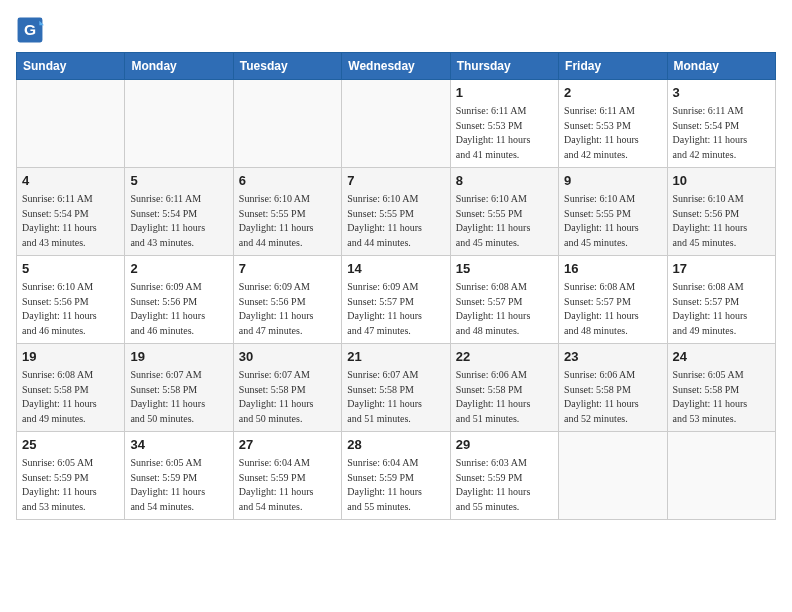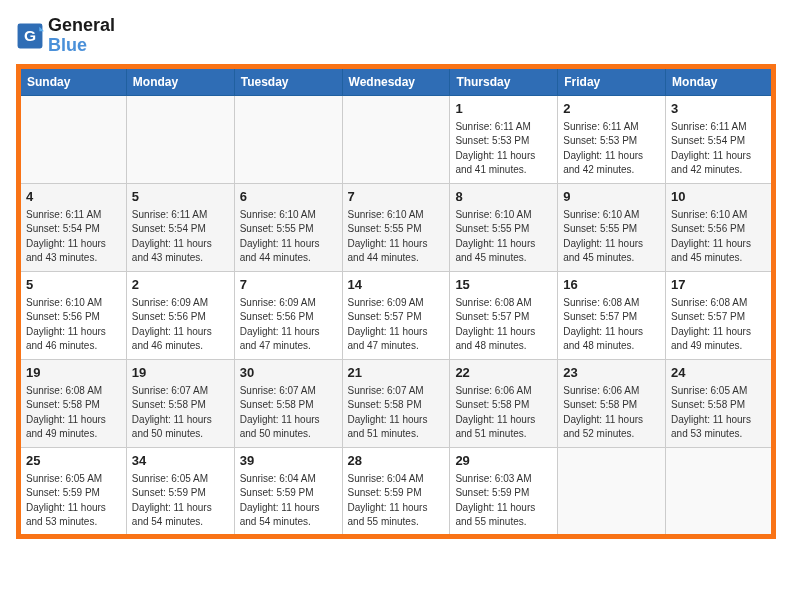--- a/index.html
+++ b/index.html
@@ -42,21 +42,21 @@
       line-height: 1.1;
     }
     .location {
       font-size: 15px;
       color: #333;
       margin-top: 2px;
     }
     .calendar {
       width: 100%;
       border-collapse: collapse;
-      border: 5px solid #f97316;
+      border: 1px solid #f97316;
       font-size: 10.5px;
     }
     .calendar thead th {
       background-color: #2f6db5;
       color: #fff;
       text-align: left;
       padding: 6px 6px;
       font-size: 12px;
       font-weight: bold;
       border: 1px solid #2060a0;
@@ -79,40 +79,36 @@
     .day-num {
       font-size: 13px;
       font-weight: bold;
       display: block;
       margin-bottom: 2px;
     }
     .day-info {
       font-size: 10px;
       color: #333;
       line-height: 1.45;
+      font-family: Liberation Serif, serif;
     }
     .empty-cell {
       background-color: #f9f9f9 !important;
     }
   </style>
 </head>
 <body>
 
 <div class="header">
   <div class="logo">
     <svg class="logo-icon" viewBox="0 0 36 36">
       <rect x="2" y="2" width="32" height="32" rx="3" fill="#2f6db5"></rect>
       <text x="18" y="24" text-anchor="middle" font-size="20" font-weight="bold" fill="white" font-family="Arial">G</text>
       <polygon points="30,6 36,12 30,12" fill="#5aaff0"></polygon>
     </svg>
-    <div>
-      <div class="logo-text">
-        General<br><span>Blue</span>
-      </div>
-    </div>
   </div>
   <div class="title-block">
     <div class="month-year"></div>
     <div class="location"></div>
   </div>
 </div>
 
 <table class="calendar">
   <thead>
     <tr>
@@ -237,21 +233,21 @@
       <tr>
         <td>
           <span class="day-num">25</span>
           <div class="day-info">Sunrise: 6:05 AM<br>Sunset: 5:59 PM<br>Daylight: 11 hours<br>and 53 minutes.</div>
         </td>
         <td>
           <span class="day-num">34</span>
           <div class="day-info">Sunrise: 6:05 AM<br>Sunset: 5:59 PM<br>Daylight: 11 hours<br>and 54 minutes.</div>
         </td>
         <td>
-          <span class="day-num">39</span>
+          <span class="day-num">27</span>
           <div class="day-info">Sunrise: 6:04 AM<br>Sunset: 5:59 PM<br>Daylight: 11 hours<br>and 54 minutes.</div>
         </td>
         <td>
           <span class="day-num">28</span>
           <div class="day-info">Sunrise: 6:04 AM<br>Sunset: 5:59 PM<br>Daylight: 11 hours<br>and 55 minutes.</div>
         </td>
         <td>
           <span class="day-num">29</span>
           <div class="day-info">Sunrise: 6:03 AM<br>Sunset: 5:59 PM<br>Daylight: 11 hours<br>and 55 minutes.</div>
         </td>

